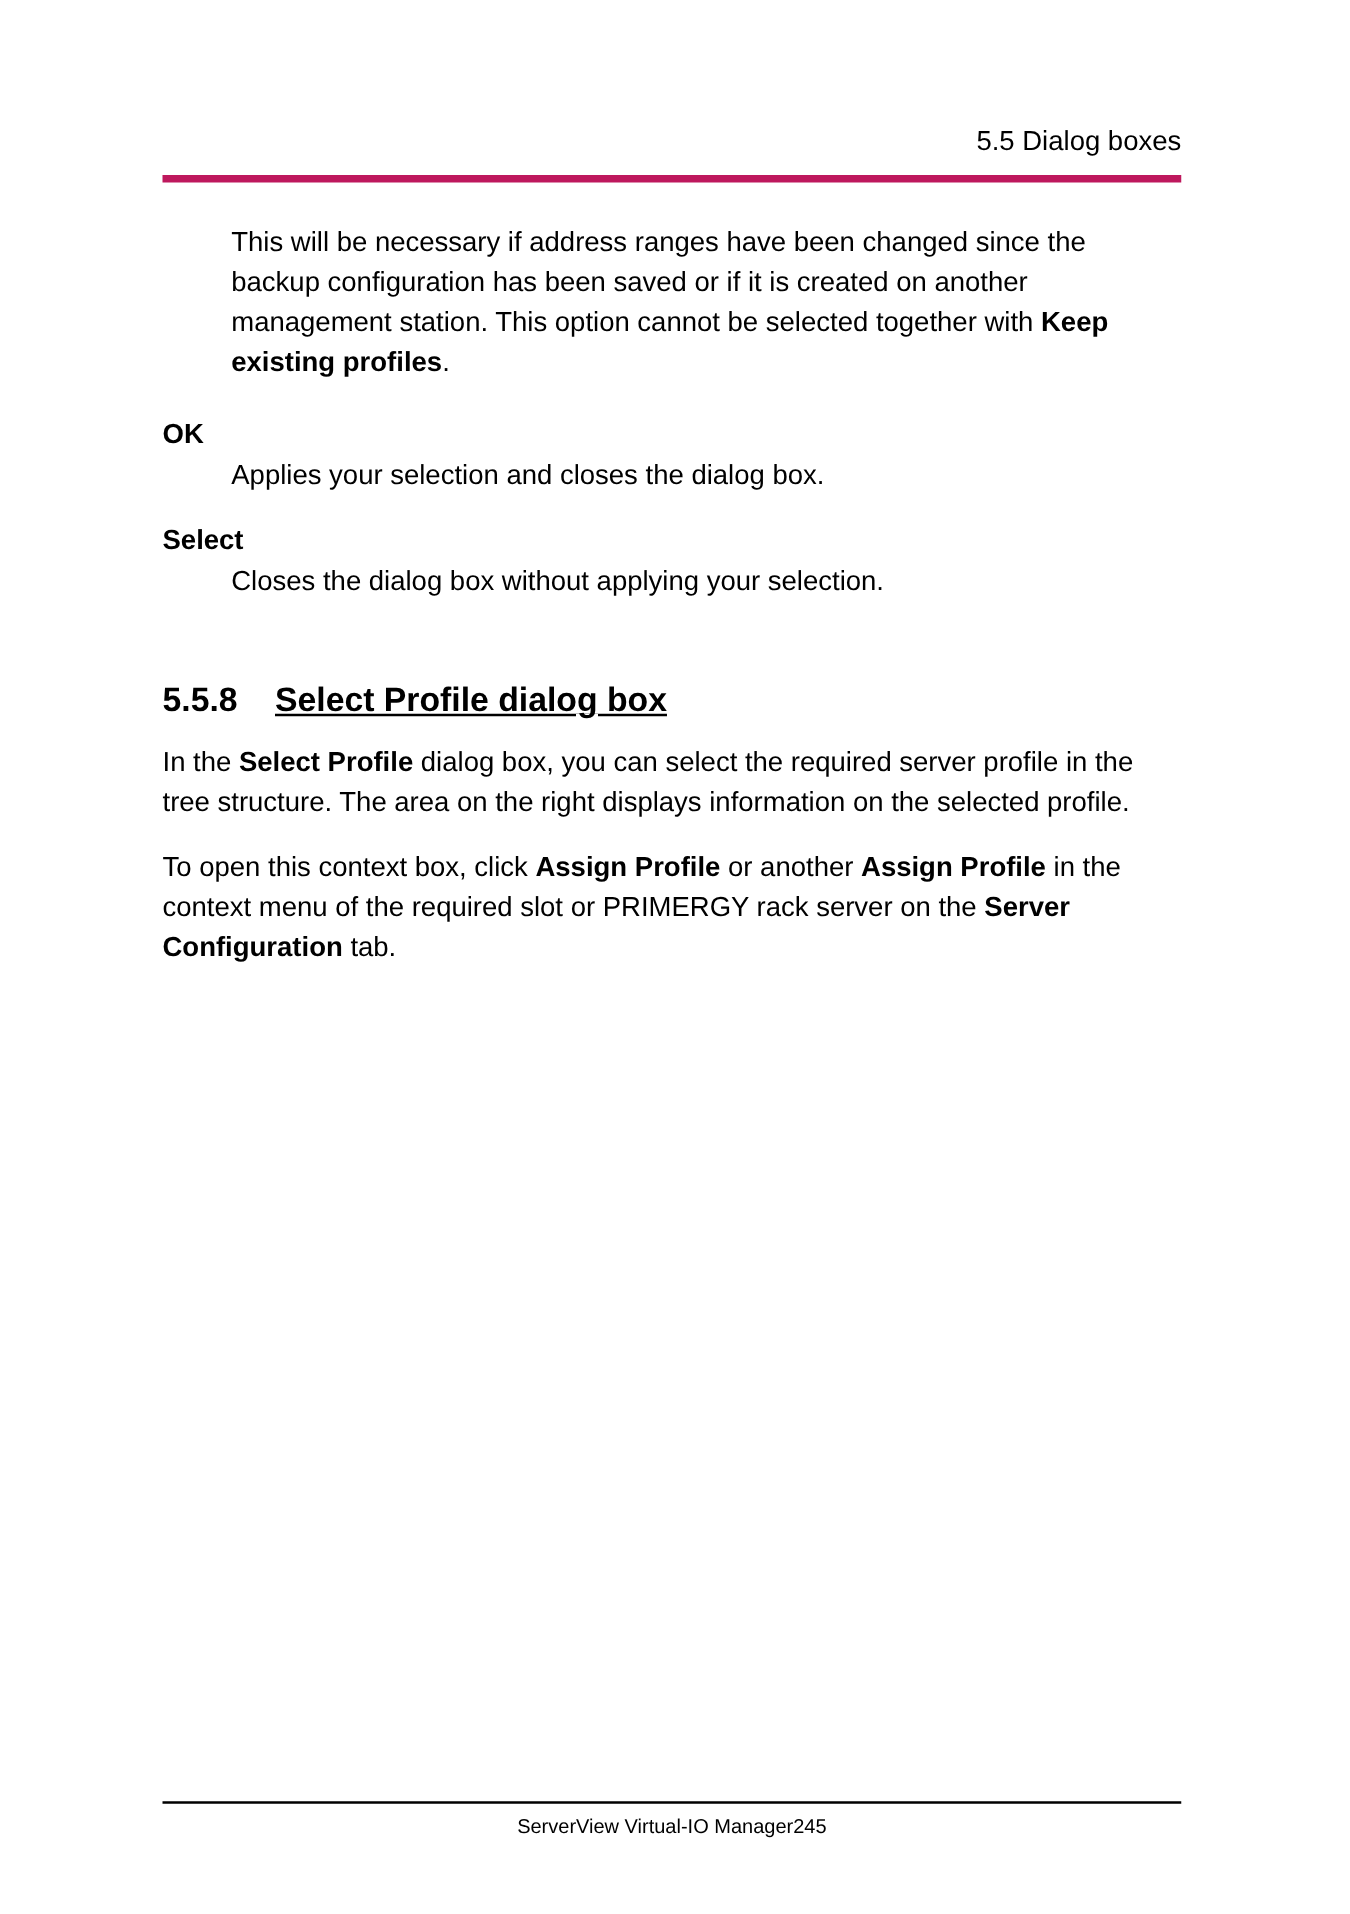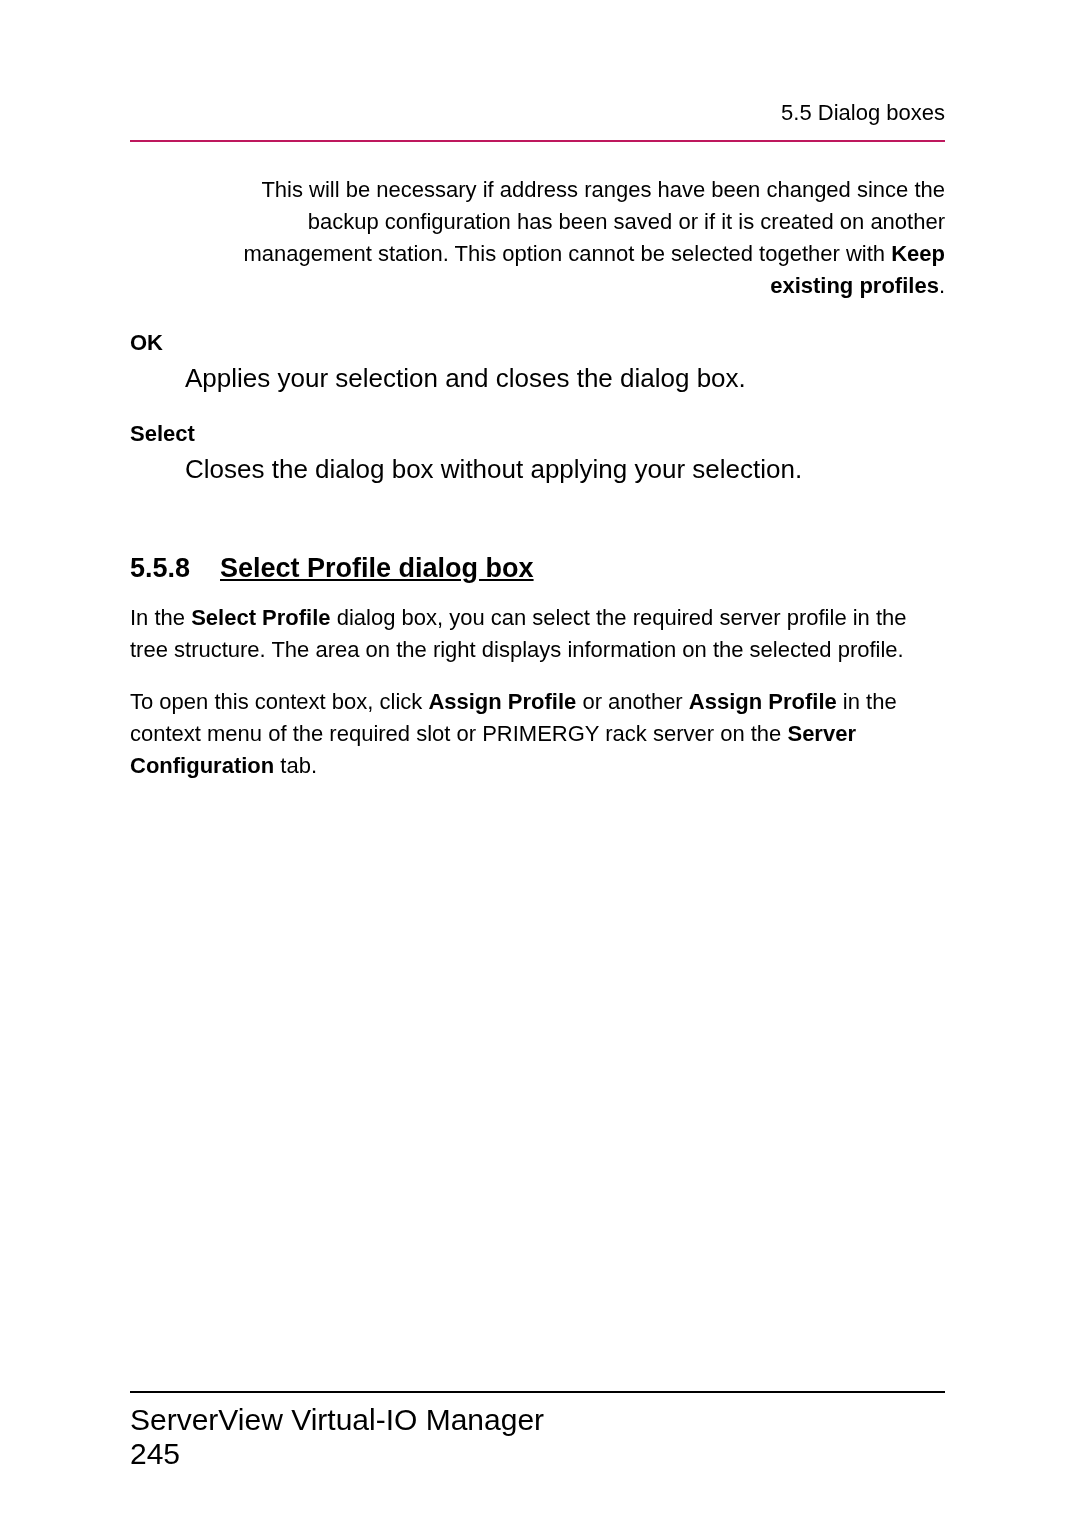--- a/index.html
+++ b/index.html
@@ -21,48 +21,47 @@
       padding: 100px 135px 60px 130px;
       height: 100%;
       display: flex;
       flex-direction: column;
     }
     
     .header-section {
       text-align: right;
       font-size: 22px;
       padding-bottom: 14px;
-      border-bottom: 2px solid #be185d;
+      border-bottom: 6px solid #be185d;
       margin-bottom: 32px;
     }
     
     .body-content {
       flex: 1;
     }
     
     .indented-block {
       margin-left: 55px;
       margin-bottom: 28px;
     }
     
     .paragraph-text {
       font-size: 22px;
       line-height: 1.45;
-      text-align: right;
     }
     
     .definition-term {
       font-weight: bold;
       font-size: 22px;
       margin-bottom: 4px;
     }
     
     .definition-desc {
       margin-left: 55px;
-      font-size: 26px;
+      font-size: 22px;
       line-height: 1.45;
       margin-bottom: 24px;
     }
     
     .section-heading {
       display: flex;
       margin-top: 64px;
       margin-bottom: 18px;
     }
     
@@ -85,23 +84,22 @@
     .section-paragraph {
       font-size: 22px;
       line-height: 1.45;
       margin-bottom: 20px;
     }
     
     .footer-section {
       border-top: 2px solid #000000;
       padding-top: 10px;
       display: flex;
-      justify-content: flex-start;
-      font-size: 30px;
-      flex-direction: column;
+      justify-content: center;
+      font-size: 16px;
     }
     
     .bold-text {
       font-weight: bold;
     }
   </style>
 </head>
 <body>
 
 <div class="page-container">

